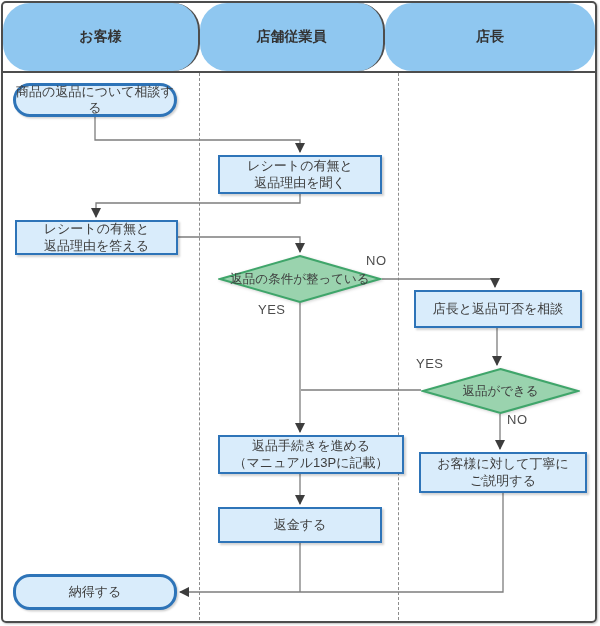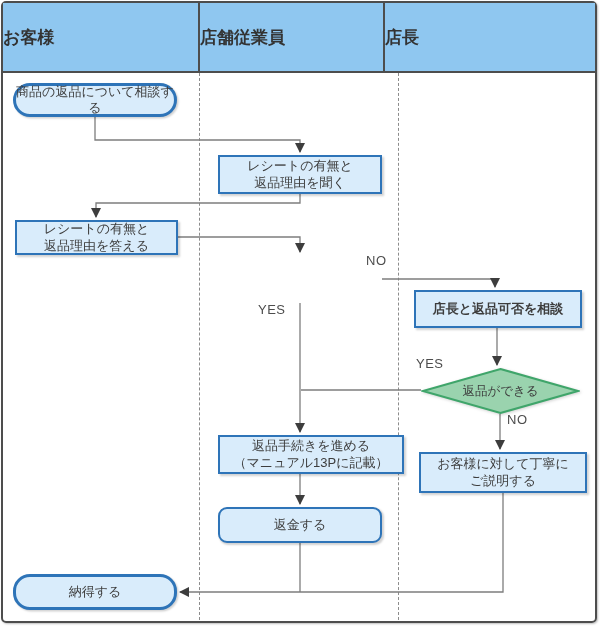--- a/index.html
+++ b/index.html
@@ -14,22 +14,22 @@
     box-shadow:1px 1px 2px rgba(0,0,0,0.25);
   }
   
   .lane-header{
     position:absolute;left:3px;top:3px;width:592px;height:70px;
     display:flex;border-bottom:2px solid var(--frame-border,#4d4d4d);
     box-sizing:border-box;
   }
   .lane-cell{
     background:var(--lane-header-fill,#8fc7f0);
-    display:flex;align-items:center;
-    font-size:17px;font-weight:bold;color:#333333;box-sizing:border-box;
+    display:flex;align-items:center;justify-content:center;
+    font-size:14px;font-weight:bold;color:#333333;box-sizing:border-box;border-radius:27px;
   }
   .lane-cell.c1{width:197px;border-right:2px solid var(--frame-border,#4d4d4d);}
   .lane-cell.c2{width:185px;border-right:2px solid var(--frame-border,#4d4d4d);}
   .lane-cell.c3{flex:1;}
   
   .lane-divider{
     position:absolute;top:73px;bottom:6px;width:0;
     border-left:1px dashed #8c8c8c;
   }
   
@@ -107,38 +107,44 @@
   <div class="node" style="left:218px;top:155px;width:164px;height:39px;">
     <span>レシートの有無と
 返品理由を聞く</span>
   </div>
 
   <div class="node" style="left:15px;top:220px;width:163px;height:35px;">
     <span>レシートの有無と
 返品理由を答える</span>
   </div>
 
+  <div class="diamond" style="left:218px;top:255px;width:164px;height:48px;">
+    <svg viewBox="0 0 164 48" preserveAspectRatio="none">
+      <polygon points="82,1 162,24 82,47 2,24"></polygon>
+    </svg>
+    <span class="dlabel">返品の条件が整っている</span>
+  </div>
 
-  <div class="node" style="left:414px;top:290px;width:168px;height:38px;font-weight:bold;">
+  <div class="node" style="left:414px;top:290px;width:168px;height:38px;">
     <span>店長と返品可否を相談</span>
   </div>
 
   <div class="diamond" style="left:421px;top:368px;width:159px;height:46px;">
     <svg viewBox="0 0 159 46" preserveAspectRatio="none">
       <polygon points="79.5,1 157,23 79.5,45 2,23"></polygon>
     </svg>
     <span class="dlabel">返品ができる</span>
   </div>
 
   <div class="node" style="left:218px;top:435px;width:186px;height:39px;">
     <span>返品手続きを進める
 （マニュアル13Pに記載）</span>
   </div>
 
-  <div class="node" style="left:218px;top:507px;width:164px;height:36px;border-radius:9px;">
+  <div class="node" style="left:218px;top:507px;width:164px;height:36px;">
     <span>返金する</span>
   </div>
 
   <div class="node" style="left:419px;top:452px;width:168px;height:41px;padding:0 14px;">
     <span>お客様に対して丁寧にご説明する</span>
   </div>
 
   <div class="node terminator" style="left:13px;top:574px;width:164px;height:36px;">
     <span>納得する</span>
   </div>

